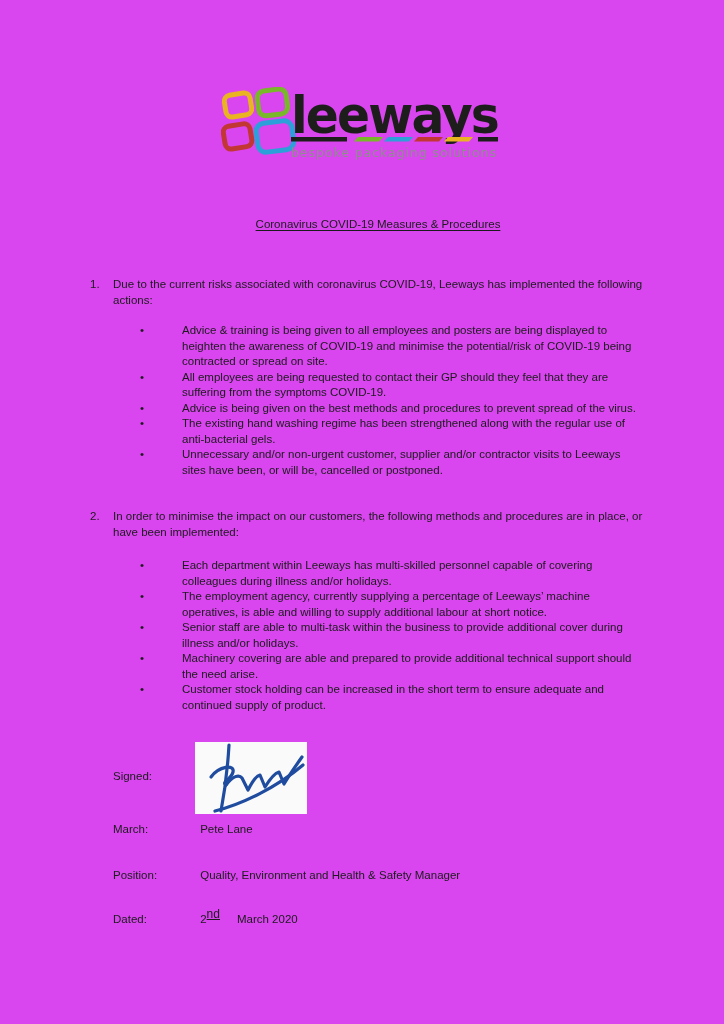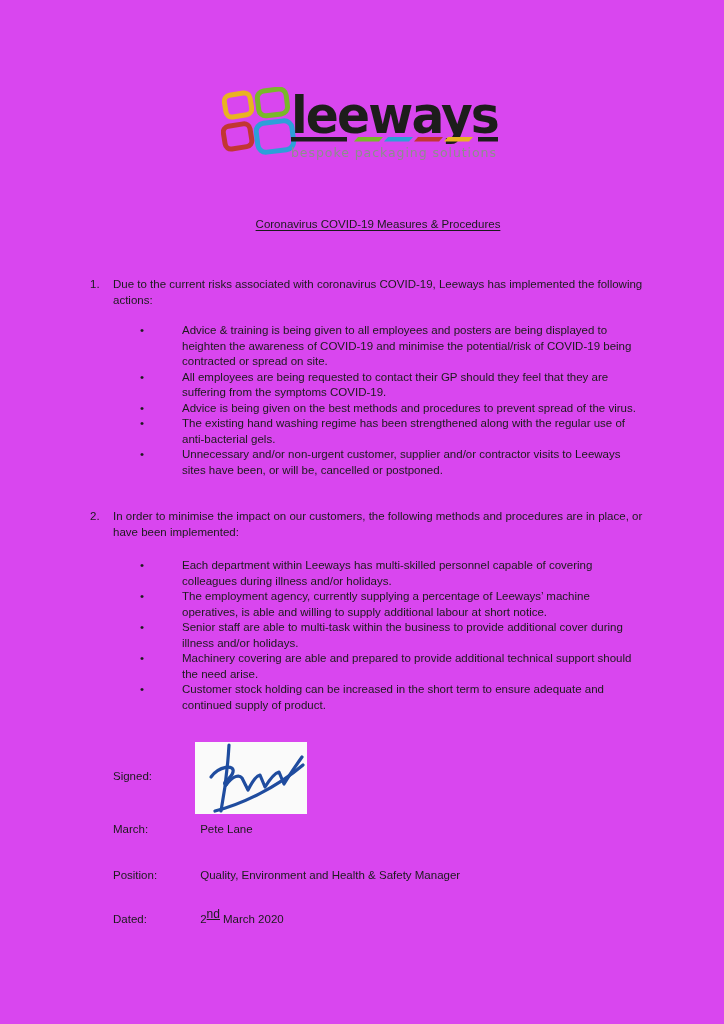--- a/index.html
+++ b/index.html
@@ -39,21 +39,21 @@
 
   
   .sig-block { position:absolute; top:742px; left:113px; width:510px; height:200px; }
   .sig-label { display:inline-block; width:84px; }
   .sig-signed { position:absolute; top:27px; left:0; }
   .sig-image { position:absolute; top:0; left:82px; width:112px; height:72px; background:#fafafa; }
   .sig-row-name { position:absolute; top:80px; left:0; }
   .sig-row-position { position:absolute; top:126px; left:0; }
   .sig-row-dated { position:absolute; top:170px; left:0; }
   .ordinal { font-size:12px; vertical-align:super; line-height:0;text-decoration:underline; }
-  .date-rest { margin-left:3px; }
+  .date-rest { margin-left:17px; }
 </style>
 </head>
 <body>
 
 <div class="page">
 
   <div class="logo-wrap">
     <svg width="277" height="75" viewBox="0 0 277 75">
 
       <rect x="4" y="7" width="26" height="22" rx="6" fill="none" stroke-width="5" transform="rotate(-9 17 18)" stroke="#e9b321"></rect>

